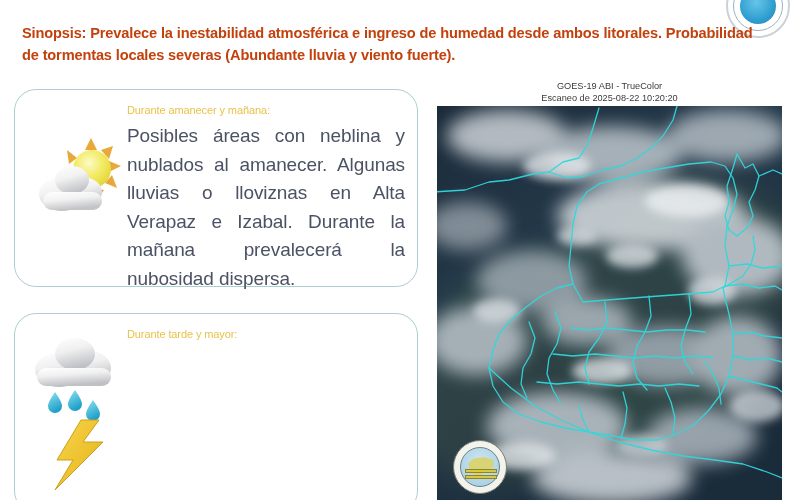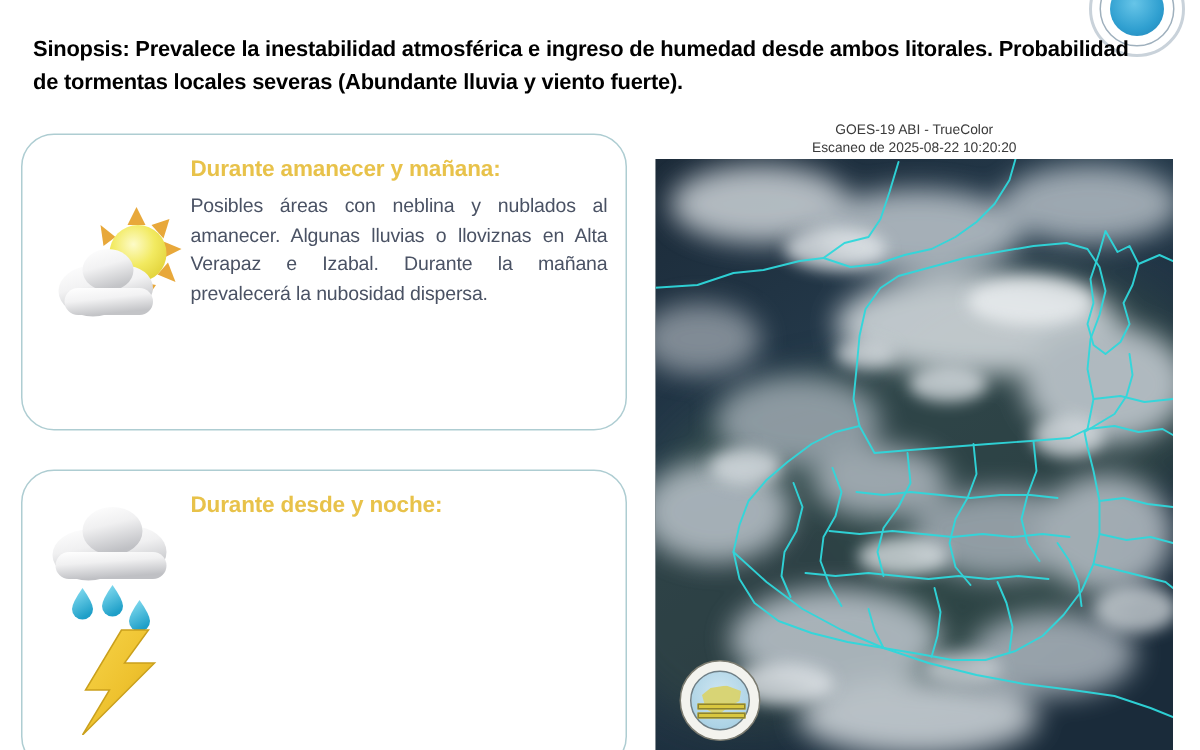--- a/index.html
+++ b/index.html
@@ -46,21 +46,21 @@
     border-radius: 50%;
     background: radial-gradient(circle at 45% 40%, #67c5e8 0%, #2f9fd0 60%, #2080b4 100%);
   }
 
   
   .synopsis {
     position: absolute;
     left: 22px;
     top: 22px;
     width: 740px;
-    color: #000000;
+    color: #c2410c;
     font-size: 14.6px;
     font-weight: bold;
     line-height: 1.52;
     letter-spacing: -0.15px;
   }
 
   
   .card {
     position: absolute;
     left: 14px;
@@ -83,28 +83,28 @@
   #card-evening .card-icon { top: 16px;  height: 170px; }
 
   .card-body {
     position: absolute;
     left: 112px;
     right: 12px;
     top: 14px;
   }
   .card-title {
     color: #e8c24a;
-    font-size: 15px;
-    font-weight: bold;
+    font-size: 11px;
+    font-weight: normal;
     margin: 0 0 6px 0;
     letter-spacing: -0.1px;
   }
   .card-text {
     color: #4a5264;
-    font-size: 13px;
+    font-size: 19px;
     line-height: 1.50;
     text-align: justify;
     margin: 0;
     letter-spacing: -0.1px;
   }
 
   
   .icon-svg { display: block; margin: 0 auto; }
 
   
@@ -258,21 +258,21 @@
         <g fill="url(#dropG)">
           <path d="M24 62 q7 10 7 14 a7 7 0 0 1 -14 0 q0 -4 7 -14 z"></path>
           <path d="M44 60 q7 10 7 14 a7 7 0 0 1 -14 0 q0 -4 7 -14 z"></path>
           <path d="M62 70 q7 10 7 14 a7 7 0 0 1 -14 0 q0 -4 7 -14 z"></path>
         </g>
 
         <polygon points="50,90 26,130 42,130 24,160 72,112 52,112 68,90" fill="url(#boltG)" stroke="#caa01c" stroke-width="1"></polygon>
       </svg>
     </div>
     <div class="card-body">
-      <p class="card-title">Durante desde y noche:</p>
+      <p class="card-title">Durante tarde y mayor:</p>
     </div>
   </div>
 
   <div class="sat-panel">
 
     <div class="sat-caption">GOES-19 ABI - TrueColor
 Escaneo de 2025-08-22 10:20:20</div>
 
     <div class="sat-image">
       <svg width="345" height="394" viewBox="0 0 345 394" aria-hidden="true">

